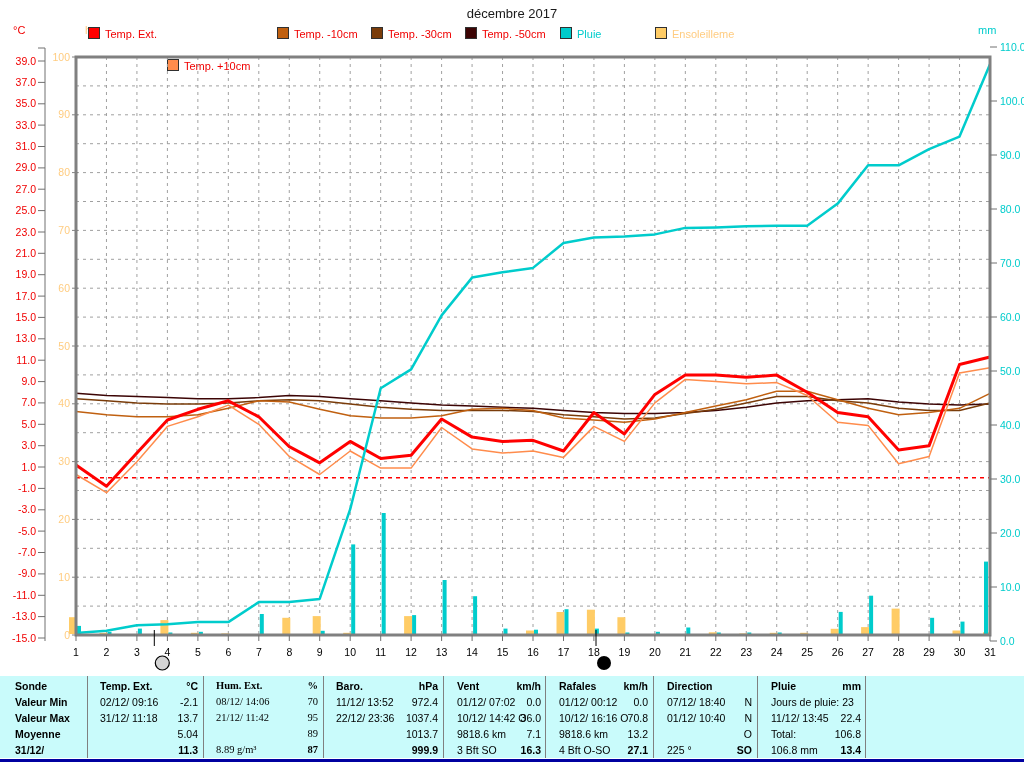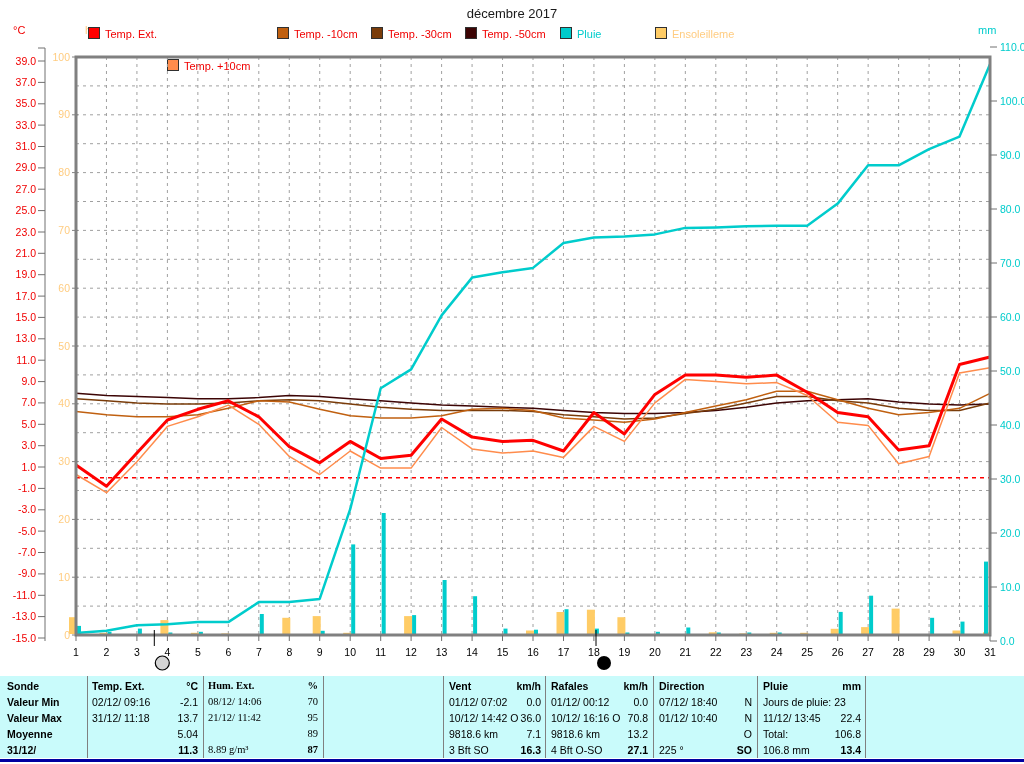--- a/index.html
+++ b/index.html
@@ -13,21 +13,21 @@
   #unit-mm{left:978px;color:#00cccc;}
   #legend{left:0;top:27px;width:1024px;height:14px;}
   .legend-item{position:absolute;top:0;height:13px;white-space:nowrap;font-size:11px;}
   .legend-swatch{display:inline-block;width:10px;height:10px;border:1px solid #303030;
                  vertical-align:-1px;margin-right:5px;}
   #plot-svg{left:0;top:0;}
   #stats-table{left:0;top:676px;width:1024px;height:82px;background:#c9fbfb;font-size:10.5px;color:#000;}
   .tsep{position:absolute;top:0;width:1px;height:82px;background:#808080;}
   .tcol{position:absolute;top:0;height:82px;}
   .trow{position:absolute;left:0;right:0;height:15px;white-space:nowrap;}
-  .tl{position:absolute;left:0;}
+  .tl{position:absolute;left:8px;}
   .tr{position:absolute;right:0;}
   .b{font-weight:bold;}
   #bottom-line{left:0;top:759px;width:1024px;height:3px;background:#0000a0;}
 </style>
 </head>
 <body>
 
 <div class="abs" id="chart-title">décembre 2017</div>
 
 <span class="abs axis-unit" id="unit-c">°C</span>
@@ -402,20 +402,40 @@
         <span class="tr">95</span>
       </div>
       <div class="trow" style="top: 52px;">
         <span class="tr">89</span>
       </div>
       <div class="trow" style="top: 68px;">
         <span class="tl">8.89 g/m³</span>
         <span class="tr b">87</span>
       </div>
     </div>
+    <div class="tcol" style="left: 328px; width: 110px;">
+      <div class="trow" style="top: 4px;">
+        <span class="tl b">Baro.</span>
+        <span class="tr b">hPa</span>
+      </div>
+      <div class="trow" style="top: 20px;">
+        <span class="tl">11/12/ 13:52</span>
+        <span class="tr">972.4</span>
+      </div>
+      <div class="trow" style="top: 36px;">
+        <span class="tl">22/12/ 23:36</span>
+        <span class="tr">1037.4</span>
+      </div>
+      <div class="trow" style="top: 52px;">
+        <span class="tr">1013.7</span>
+      </div>
+      <div class="trow" style="top: 68px;">
+        <span class="tr b">999.9</span>
+      </div>
+    </div>
     <div class="tcol" style="left: 449px; width: 92px;">
       <div class="trow" style="top: 4px;">
         <span class="tl b">Vent</span>
         <span class="tr b">km/h</span>
       </div>
       <div class="trow" style="top: 20px;">
         <span class="tl">01/12/ 07:02</span>
         <span class="tr">0.0</span>
       </div>
       <div class="trow" style="top: 36px;">

